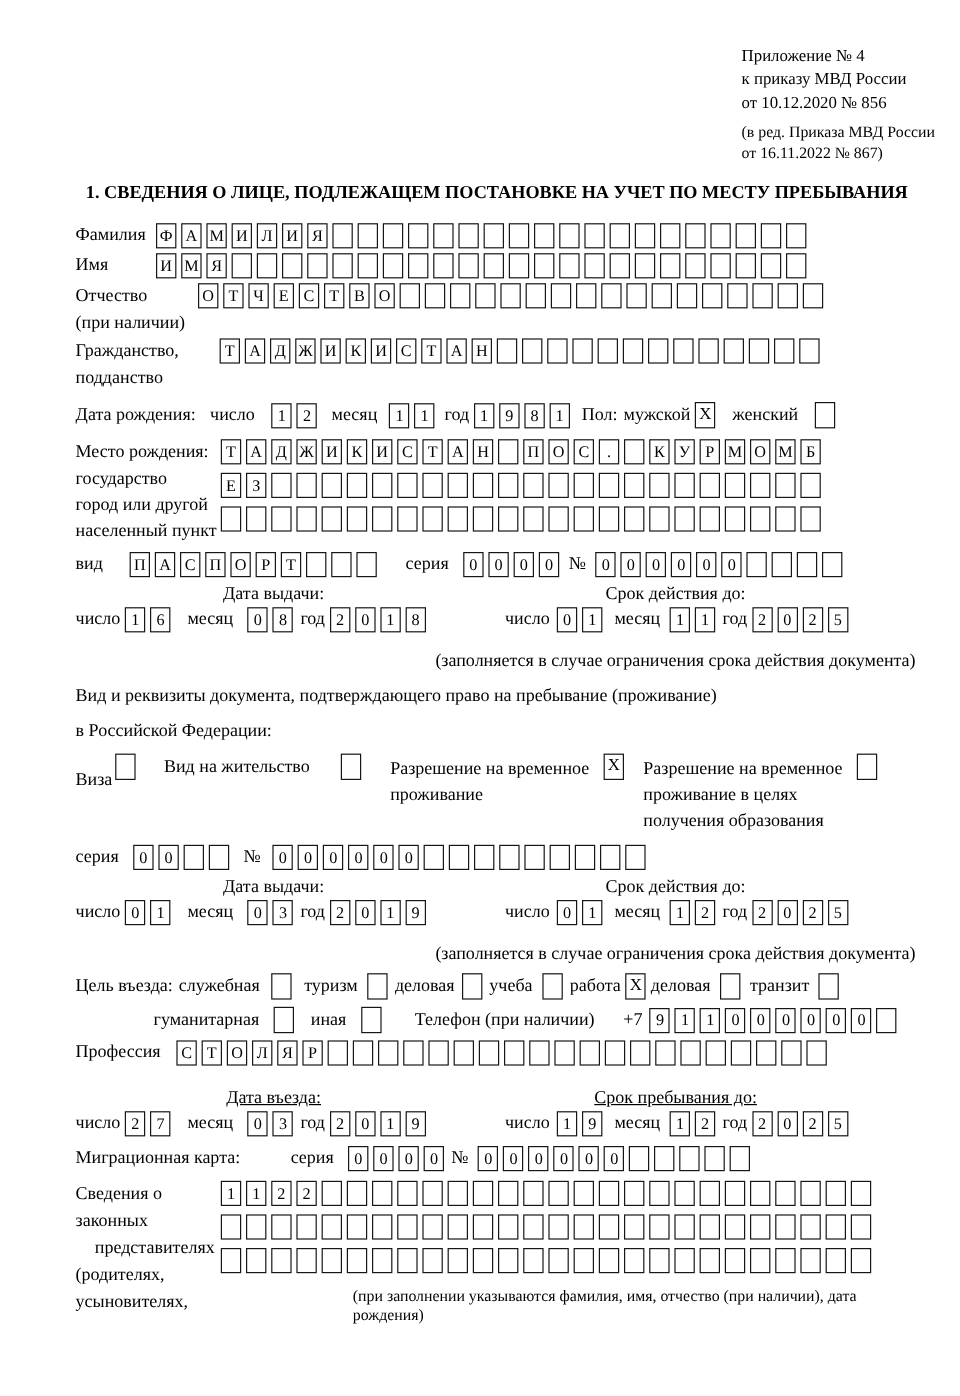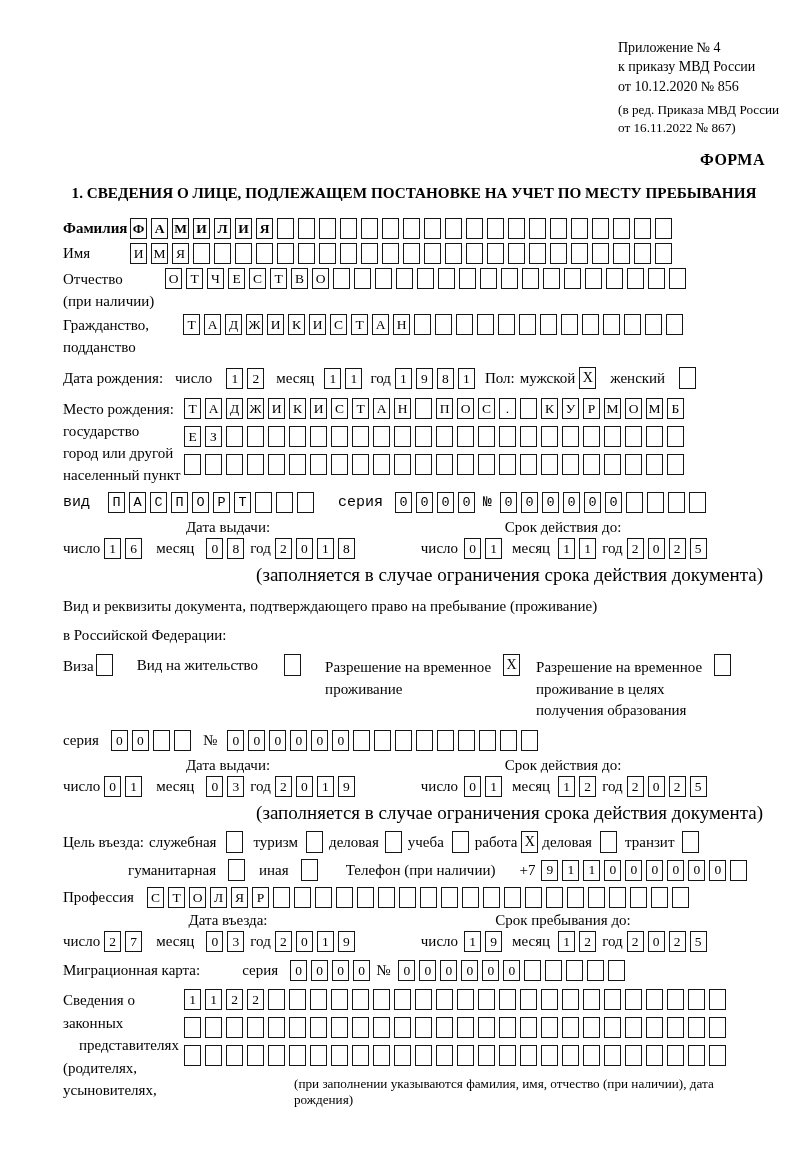--- a/index.html
+++ b/index.html
@@ -34,45 +34,44 @@
   .checkbox {
     width:17px; height:22px; border:1.6px solid #161616;
     display:inline-flex; align-items:center; justify-content:center;
     font-size:14px; background:#fff;
   }
   .two-line div { line-height:22px; }
   .doc-heading { text-align:center; font-weight:bold; font-size:14.8px; margin-top:9px; }
   .dates-head { display:flex; margin-top:6px; font-size:15px; }
   .dates-head .dh-left { width:330px; text-align:center; }
   .dates-head .dh-right { width:340px; text-align:center; }
-  .note { text-align:right; font-size:19px; margin-top:5px; padding-right:2px; }
+  .note { text-align:right; font-size:15px; margin-top:16px; padding-right:2px; }
   .intro { margin-top:9px; line-height:1.55; }
   .center-col { line-height:1.45; }
   .footnote { font-size:13.2px; margin-top:6px; margin-left:110px; }
 </style>
 </head>
 <body>
 
 <div class="page">
 
   <div class="appendix">
     <div>Приложение № 4</div>
     <div>к приказу МВД России</div>
     <div>от 10.12.2020 № 856</div>
     <div class="rev">
       <div>(в ред. Приказа МВД России</div>
       <div>от 16.11.2022 № 867)</div>
     </div>
   </div>
-  <div class="forma">ФОРМА</div>
 
 
   <div class="sec-heading">1. СВЕДЕНИЯ О ЛИЦЕ, ПОДЛЕЖАЩЕМ ПОСТАНОВКЕ НА УЧЕТ ПО МЕСТУ ПРЕБЫВАНИЯ</div>
 
-  <div class="frow" style="margin-top:16px;font-weight:bold;">
+  <div class="frow" style="margin-top:16px;">
     <span class="lbl" style="width:67px;">Фамилия</span>
     <span class="cells">
         <span class="cell">Ф</span>
         <span class="cell">А</span>
         <span class="cell">М</span>
         <span class="cell">И</span>
         <span class="cell">Л</span>
         <span class="cell">И</span>
         <span class="cell">Я</span>
         <span class="cell"></span>
@@ -305,21 +304,21 @@
           <span class="cell"></span>
           <span class="cell"></span>
           <span class="cell"></span>
           <span class="cell"></span>
           <span class="cell"></span>
         </div>
     </span>
   </div>
 
 
-  <div class="frow" style="margin-top:6px;font-family:Liberation Mono, monospace;">
+  <div class="frow" style="margin-top:6px;">
     <span class="lbl" style="width:45px;">вид</span>
     <span class="cells">
         <span class="cell">П</span>
         <span class="cell">А</span>
         <span class="cell">С</span>
         <span class="cell">П</span>
         <span class="cell">О</span>
         <span class="cell">Р</span>
         <span class="cell">Т</span>
         <span class="cell"></span>
@@ -389,21 +388,21 @@
         <span class="cell">5</span>
       </span>
   </div>
 
   <div class="note">(заполняется в случае ограничения срока действия документа)</div>
 
   <div class="intro">Вид и реквизиты документа, подтверждающего право на пребывание (проживание)</div>
   <div class="intro" style="margin-top:5px;">в Российской Федерации:</div>
 
   <div class="frow" style="align-items:flex-start; margin-top:7px;">
-    <span class="lbl" style="margin-top:4px;">Виза</span>
+    <span class="lbl" style="margin-top:14px;">Виза</span>
     <span class="checkbox" style="margin-left:2px;"></span>
     <span class="lbl" style="margin-left:24px; margin-top:3px;">Вид на жительство</span>
     <span class="checkbox" style="margin-left:26px;"></span>
     <span class="center-col" style="margin-left:24px; margin-top:3px;">
       <div>Разрешение на временное</div>
       <div>проживание</div>
     </span>
     <span class="checkbox" style="margin-left:12px;">X</span>
     <span class="center-col" style="margin-left:16px; margin-top:3px;">
       <div>Разрешение на временное</div>
@@ -549,21 +548,21 @@
         <span class="cell"></span>
         <span class="cell"></span>
         <span class="cell"></span>
         <span class="cell"></span>
         <span class="cell"></span>
         <span class="cell"></span>
         <span class="cell"></span>
       </span>
   </div>
 
-  <div class="dates-head" style="margin-top:4px;">
+  <div class="dates-head" style="margin-top:19px;text-decoration:underline;">
     <div class="dh-left">Дата въезда:</div>
     <div class="dh-right">Срок пребывания до:</div>
   </div>
 
   <div class="frow tight">
     <span class="lbl">число</span>
     <span class="cells" style="margin-left:4px;">
         <span class="cell">2</span>
         <span class="cell">7</span>
       </span>

